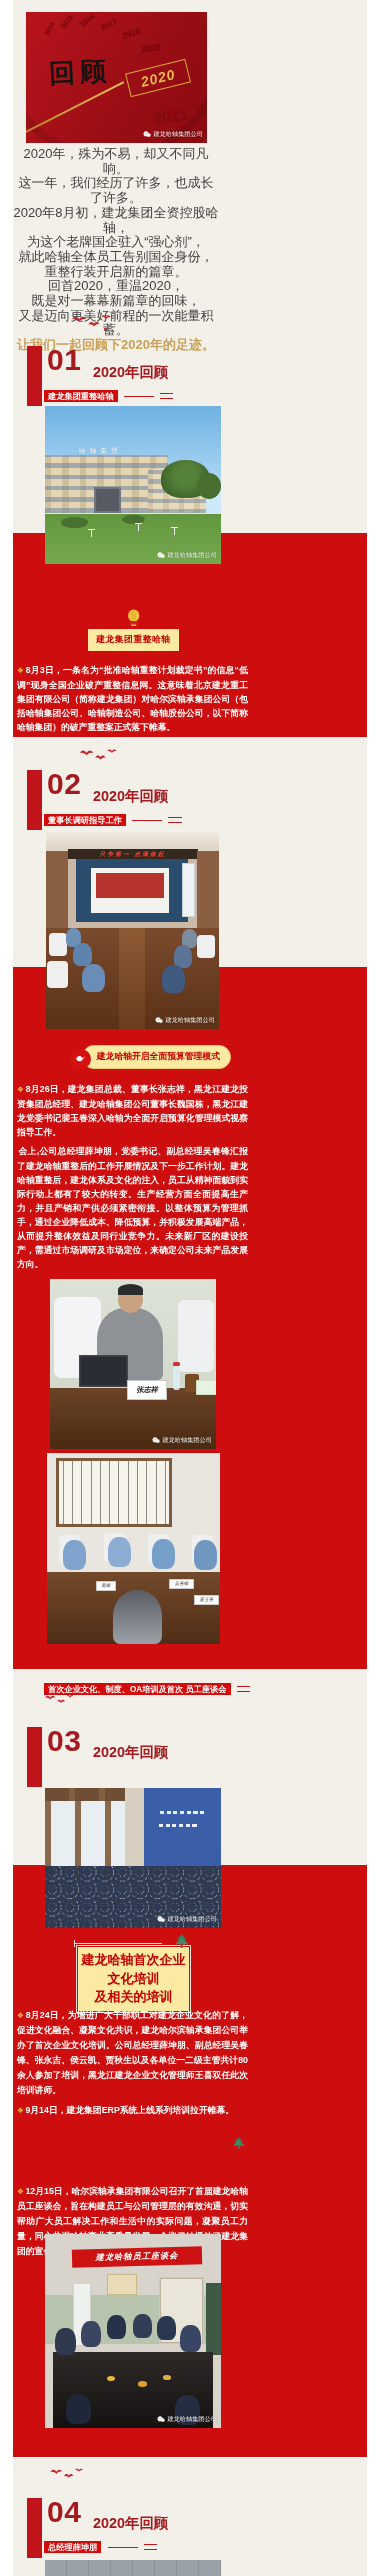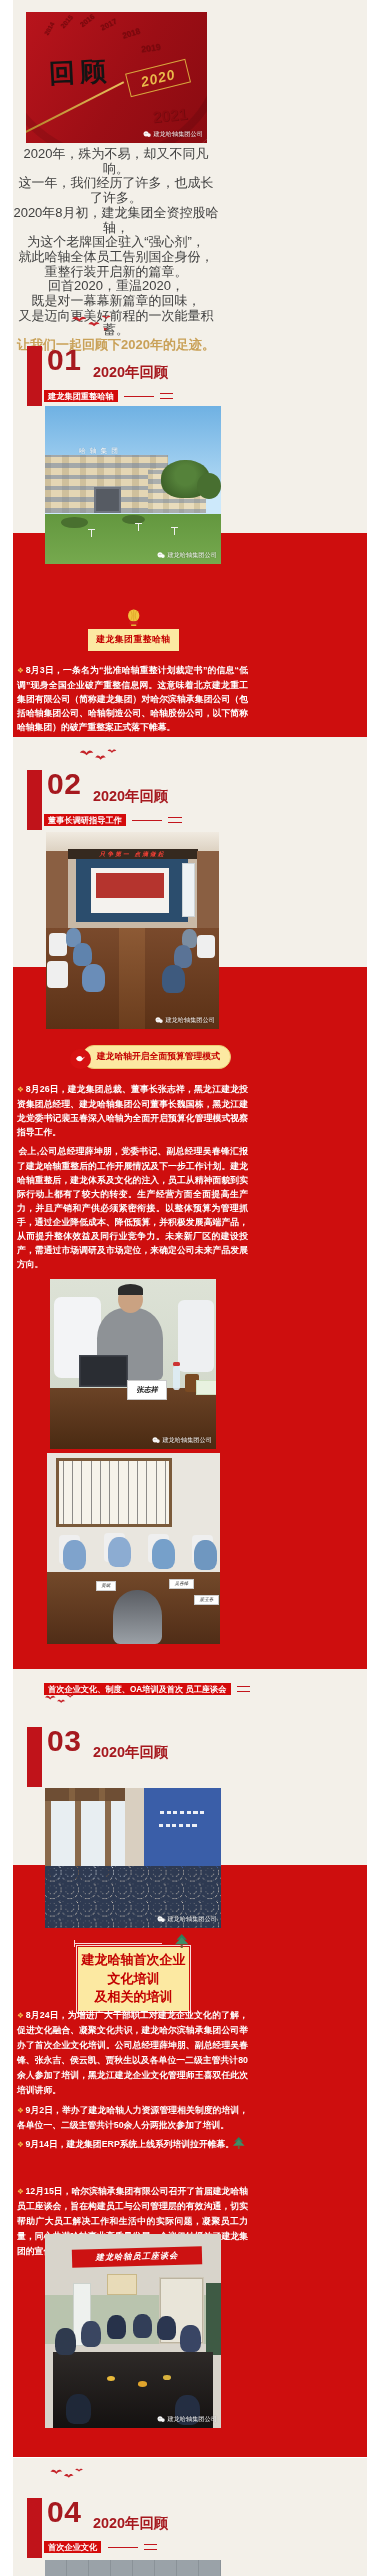--- a/index.html
+++ b/index.html
@@ -369,21 +369,20 @@
     <div>及相关的培训</div>
   </div>
   <svg class="lantern" style="left:173px;top:1933px" width="17.5" height="15.5" viewBox="0 0 34 30">
     <polygon points="17,2 7,13 27,13" fill="#2f7d5a"></polygon>
     <polygon points="17,8 4,22 30,22" fill="#3f8d66"></polygon>
     <rect x="15" y="22" width="4" height="7" fill="#7a5a3a"></rect>
   </svg>
 
   <div class="para" style="left:17px;top:2008px;line-height:15px">
     <p><span class="blt">❖</span><span>8月24日，为增进广大干部职工对建龙企业文化的了解，促进文化融合、凝聚文化共识，建龙哈尔滨轴承集团公司举办了首次企业文化培训。公司总经理薛坤朋、副总经理吴春锋、张永吉、侯云凯、贾秋生以及各单位一二级主管共计80余人参加了培训，黑龙江建龙企业文化管理师王喜双任此次培训讲师。</span></p>
-    <p><span class="blt">❖</span><span>9月2日，举办了建龙哈轴人力资源管理相关制度的培训，各单位一、二级主管共计50余人分两批次参加了培训。</span></p>
     <p><span class="blt">❖</span><span>9月14日，建龙集团ERP系统上线系列培训拉开帷幕。</span></p>
   </div>
 
   <svg class="lantern" style="left:231px;top:2136px" width="15.5" height="13.4" viewBox="0 0 34 30">
     <polygon points="17,2 7,13 27,13" fill="#2f7d5a"></polygon>
     <polygon points="17,8 4,22 30,22" fill="#3f8d66"></polygon>
     <rect x="15" y="22" width="4" height="7" fill="#7a5a3a"></rect>
   </svg>
 
   <div class="para" style="left:17px;top:2184px;line-height:15px">
@@ -423,21 +422,21 @@
 
   <svg class="birds" style="left:47px;top:2465px" width="41" height="19.6" viewBox="0 0 96 42">
     <path d="M8 14 C13 6 19 9 22 14 C25 9 31 6 36 14 C29 12 25 15 22 19 C19 15 14 13 8 14 Z" fill="#c5252b"></path>
     <path d="M40 24 C44 17 49 19 51 23 C53 19 58 17 62 24 C57 22 54 25 51 28 C49 25 45 23 40 24 Z" fill="#c5252b"></path>
     <path d="M66 10 C69 5 73 7 75 10 C77 7 81 5 84 10 C80 9 77 11 75 14 C73 11 70 9 66 10 Z" fill="#c5252b"></path>
   </svg>
   <div class="vbar" style="top:2498px"></div>
   <div class="secnum" style="top:2497px">04</div>
   <div class="sectitle" style="top:2516px">2020年回顾</div>
   <div class="badge-row" style="top:2541px">
-    <span class="sbadge">首次企业文化</span>
+    <span class="sbadge">总经理薛坤朋</span>
     <span class="dash-l"></span>
     <span class="dash-eq"></span>
   </div>
 
   <div class="photo" id="ph-gift" style="left:45px;top:2560px;width:176px;height:187px">
     <i class="ceiling"></i>
 
   </div>
 
 </div>

